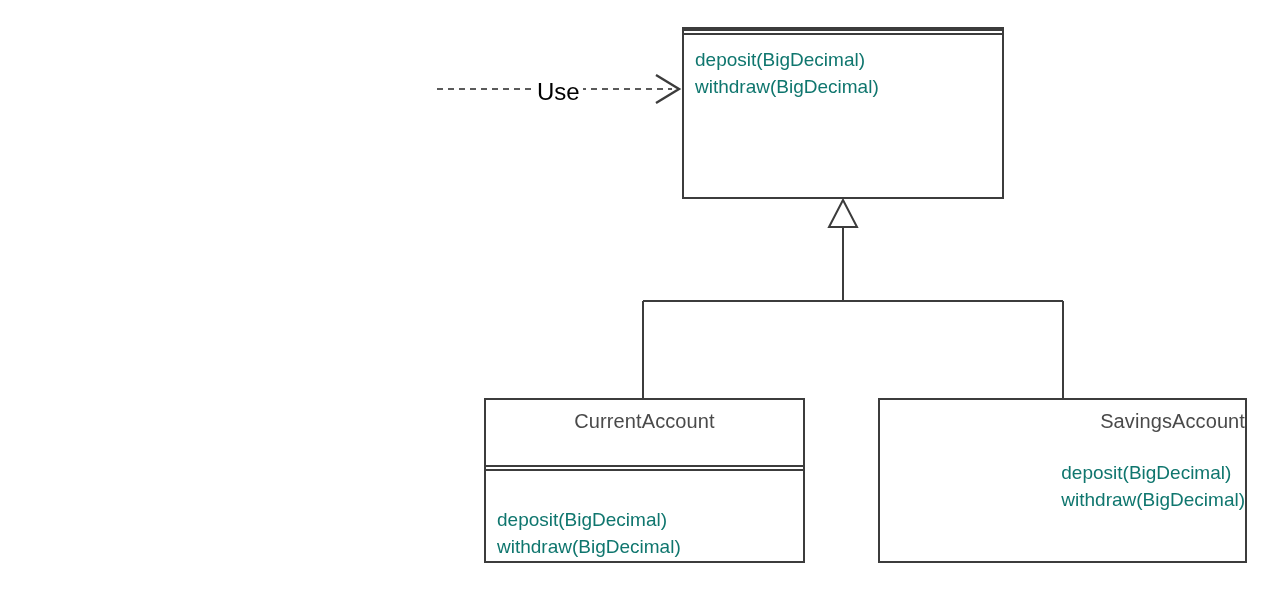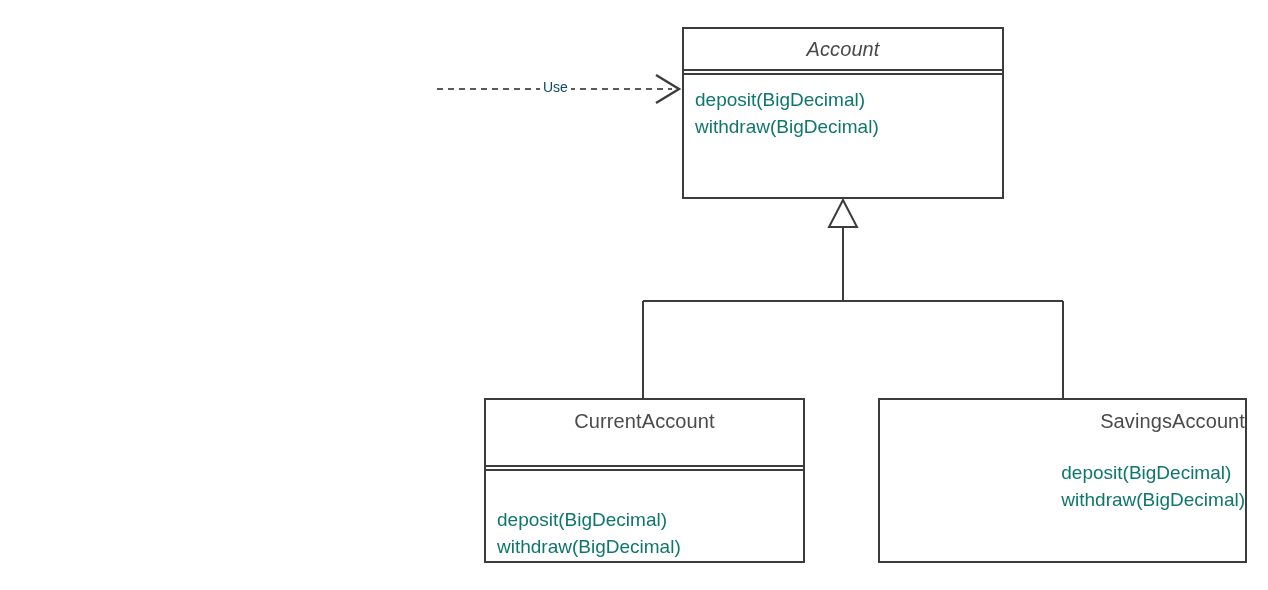--- a/index.html
+++ b/index.html
@@ -90,28 +90,27 @@
   }
   #class-currentaccount .uml-name-compartment { height: 42px; }
   #class-savingsaccount {
     left: 878px; top: 398px; width: 369px;  height: 165px; align-items: flex-end;
   }
   #class-savingsaccount .uml-name-compartment { height: 42px; }
 
   
   .edge-label {
     position: absolute;
-    color: #0c4a6e;
-    font-size: 14px;
+    color: #000000;
+    font-size: 24px;
     line-height: 1;
     background: #ffffff;
     padding: 0 3px;
     white-space: nowrap;
     z-index: 6;
-    margin-left: 6px;
   }
   #edge-label-use {
     left: 534px;
     top: 80px;
   }
 
   .edge-line { stroke: #3c3c3c; stroke-width: 2; fill: none; }
   .edge-line-dashed {
     stroke: #5a5a5a;
     stroke-width: 2;
@@ -139,21 +138,20 @@
       <polygon class="arrowhead-triangle" points="843,200 857,227 829,227"></polygon>
       <line class="edge-line" x1="843" y1="227" x2="843" y2="301"></line>
       <line class="edge-line" x1="643" y1="301" x2="1063" y2="301"></line>
       <line class="edge-line" x1="643" y1="301" x2="643" y2="399"></line>
       <line class="edge-line" x1="1063" y1="301" x2="1063" y2="399"></line>
     </g>
   </svg>
 
 
   <div class="uml-class" id="class-account">
-    <div class="uml-name-compartment abstract">Account</div>
     <div class="uml-separator"></div>
     <div class="uml-members-compartment">
       <div class="uml-member">deposit(BigDecimal)</div>
       <div class="uml-member">withdraw(BigDecimal)</div>
     </div>
   </div>
 
   <div class="uml-class" id="class-currentaccount">
     <div class="uml-name-compartment">CurrentAccount</div>
     <div class="uml-separator"></div>

